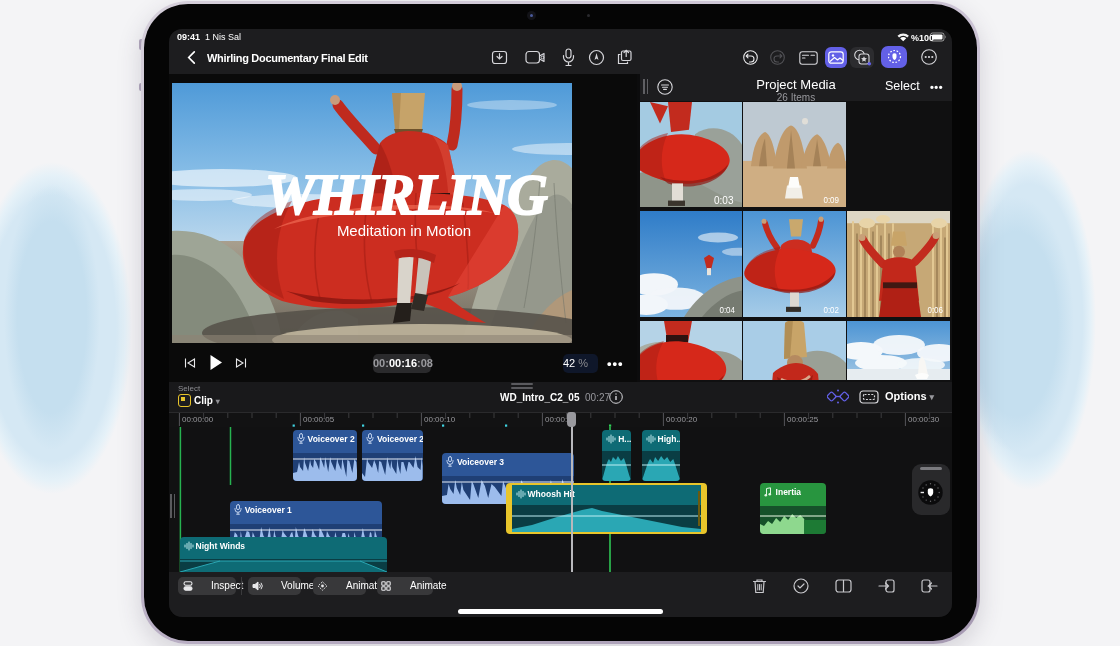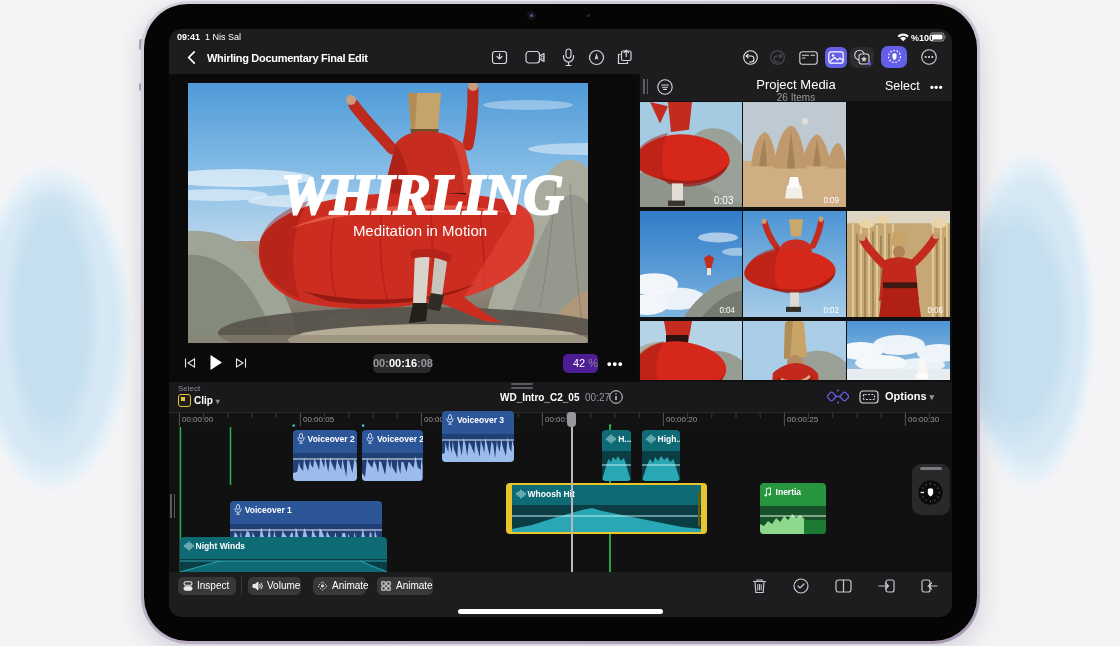--- a/index.html
+++ b/index.html
@@ -18,21 +18,21 @@
   .clipb{background:#2d5698;border-radius:4px;overflow:hidden;}
   .clipb .cbt{position:absolute;left:15px;top:4px;font-size:8.5px;color:#fff;font-weight:bold;white-space:nowrap;}
   .clipb .cbw{position:absolute;left:0;bottom:0;width:100%;height:28px;background:#1f3f75;}
   .clipt{background:#0e6b75;border-radius:4px;overflow:hidden;}
   .clipg{background:#28953f;border-radius:4px;overflow:hidden;}
   .clipt .ctw{position:absolute;left:0;bottom:0;width:100%;background:#0a3d44;}
   .clipg .ctw{position:absolute;left:0;bottom:0;width:100%;background:#16512a;}
   .cmic{position:absolute;left:4px;top:3px;}
   .cwv{position:absolute;left:4px;top:4px;}
   .cbt2{position:absolute;left:16px;top:4px;font-size:8.5px;color:#fff;font-weight:bold;white-space:nowrap;}
-  .btn{height:18px;background:#38383a;border-radius:5px;color:#fff;font-size:10px;text-align:left;line-height:18px;white-space:nowrap;box-sizing:border-box;padding-left:19px;}
+  .btn{height:18px;background:#38383a;border-radius:5px;color:#fff;font-size:10px;text-align:left;line-height:18px;white-space:nowrap;box-sizing:border-box;padding-left:33px;}
 </style>
 </head>
 <body>
 <div id="stage">
 
   <div class="bgell" style="left:-28px;top:162px;width:160px;height:332px;
     background:radial-gradient(closest-side,#d5e8f4 0%,#d5e8f4 80%,#e5f1f8 92%,rgba(245,245,247,0) 100%);"></div>
   <div class="bgell" style="left:4px;top:184px;width:96px;height:266px;
     background:radial-gradient(closest-side,#c5dfef 0%,#c5dfef 72%,rgba(216,234,246,0) 100%);"></div>
   <div class="bgell" style="left:962px;top:150px;width:134px;height:340px;
@@ -151,21 +151,21 @@
     <svg class="ic" style="left:752px;top:20px" width="16" height="16" viewBox="0 0 16 16">
         <g fill="#d6d6da">
           <circle cx="8" cy="8" r="7.3" fill="none" stroke="#d6d6da" stroke-width="1.1"></circle>
           <circle cx="4.7" cy="8" r="1.1"></circle>
           <circle cx="8" cy="8" r="1.1"></circle>
           <circle cx="11.3" cy="8" r="1.1"></circle>
         </g>
       </svg>
 
     <div class="abs" id="viewer" style="left:0;top:45px;width:468px;height:308px;background:#0a0a0a;"></div>
-    <div class="abs" style="left:19px;top:54px;width:400px;height:260px;overflow:hidden;text-align:center;">
+    <div class="abs" style="left:3px;top:54px;width:400px;height:260px;overflow:hidden;text-align:center;">
     <svg width="462" height="260" viewBox="0 0 462 260">
       <defs>
         <linearGradient id="sky" x1="0" y1="0" x2="0" y2="1">
           <stop offset="0" stop-color="#4f9ad8"></stop>
               <stop offset="0.5" stop-color="#85bce6"></stop>
               <stop offset="1" stop-color="#c4dcee"></stop>
         </linearGradient>
         <linearGradient id="gnd" x1="0" y1="0" x2="0" y2="1">
           <stop offset="0" stop-color="#a89f8e"></stop>
               <stop offset="1" stop-color="#6e675b"></stop>
@@ -249,21 +249,21 @@
     <svg class="ic" style="left:40px;top:325px" width="14" height="17" viewBox="0 0 14 17">
         <path d="M1.5 1 L13 8.5 L1.5 16 Z" fill="#fff"></path>
       </svg>
     <svg class="ic" style="left:66px;top:328px" width="12" height="12" viewBox="0 0 12 12">
         <g stroke="#e8e8ea" stroke-width="1.1" fill="none">
           <path d="M10.5 1.5 v9"></path>
           <path d="M1.5 2 L8 6 L1.5 10 Z" fill="none"></path>
         </g>
       </svg>
     <div class="abs" style="left:204px;top:325px;width:58px;height:19px;border-radius:5px;background:#2a2a2c;color:#fff;font-size:11px;font-weight:bold;text-align:center;line-height:19px;"><span style="color:#9a9a9e">00:</span>00:16<span style="color:#9a9a9e">:08</span></div>
-    <div class="abs" style="left:394px;top:325px;width:35px;height:19px;border-radius:5px;background:#4c1d95;color:#fff;font-size:11px;text-align:right;line-height:19px;">42 <span style="color:#8a8a8e">%</span></div>
+    <div class="abs" style="left:394px;top:325px;width:35px;height:19px;border-radius:5px;background:#0f172a;color:#fff;font-size:11px;text-align:left;line-height:19px;">42 <span style="color:#8a8a8e">%</span></div>
     <div class="abs" style="left:438px;top:327px;color:#fff;font-size:13px;letter-spacing:1px;font-weight:bold;">•••</div>
 
     <div class="abs" id="media" style="left:471px;top:45px;width:312px;height:308px;background:#1d1d1f;"></div>
     <div class="abs" style="left:474px;top:50px;width:1.5px;height:15px;background:#5f5f63;"></div>
     <div class="abs" style="left:477.5px;top:50px;width:1.5px;height:15px;background:#5f5f63;"></div>
     <svg class="ic" style="left:488px;top:50px" width="16" height="16" viewBox="0 0 16 16">
         <g stroke="#d6d6da" stroke-width="1.1" fill="none" stroke-linecap="round">
           <circle cx="8" cy="8" r="7.2"></circle>
           <path d="M4.5 6 h7 M5.5 8.2 h5 M6.6 10.4 h2.8"></path>
         </g>
@@ -520,21 +520,21 @@
             <rect x="2.5" y="0.6" width="3" height="5" rx="1.5"></rect>
             <path d="M1 4.5 v0.8 a3 3 0 0 0 6 0 V4.5 M4 8.5 v1.6 M2.6 10.2 h2.8"></path>
           </g>
         </svg>
         <div class="cbt">Voiceover 2</div>
       <svg class="cbw" width="60" height="28" viewBox="0 0 60 28" preserveAspectRatio="none">
           <polygon fill="#9cbcec" points="0,28 0,20 3,24 5,5 6,9 10,15 12,7 14,12 16,20 17,8 19,9 23,22 25,4 26,9 28,16 29,7 30,14 34,21 35,5 36,13 38,21 39,9 41,9 44,19 46,9 47,9 51,15 53,3 55,14 58,17 59,4 60,13 60,28"></polygon>
           <line x1="0" y1="6" x2="60" y2="6" stroke="#e8eef8" stroke-width="1"></line>
         </svg>
     </div>
-    <div class="abs clipb" style="left:273px;top:382px;width:72px;height:51px;">
+    <div class="abs clipb" style="left:273px;top:424px;width:96px;height:51px;padding-left:36px;">
       <svg class="cmic" width="8" height="11" viewBox="0 0 8 11">
           <g stroke="#cfdef5" stroke-width="0.9" fill="none" stroke-linecap="round">
             <rect x="2.5" y="0.6" width="3" height="5" rx="1.5"></rect>
             <path d="M1 4.5 v0.8 a3 3 0 0 0 6 0 V4.5 M4 8.5 v1.6 M2.6 10.2 h2.8"></path>
           </g>
         </svg>
         <div class="cbt">Voiceover 3</div>
       <svg class="cbw" width="80" height="28" viewBox="0 0 80 28" preserveAspectRatio="none">
           <polygon fill="#9cbcec" points="0,28 0,20 3,19 4,8 5,13 7,18 8,4 9,12 11,19 12,6 13,14 17,24 18,5 19,8 22,22 24,4 26,10 28,22 30,8 32,11 36,20 37,5 39,13 42,23 43,6 45,12 47,19 48,4 50,10 53,22 55,7 57,11 59,24 61,7 62,12 64,18 66,4 67,11 71,22 73,3 75,14 77,18 78,6 80,13 80,28"></polygon>
           <line x1="0" y1="6" x2="80" y2="6" stroke="#e8eef8" stroke-width="1"></line>

